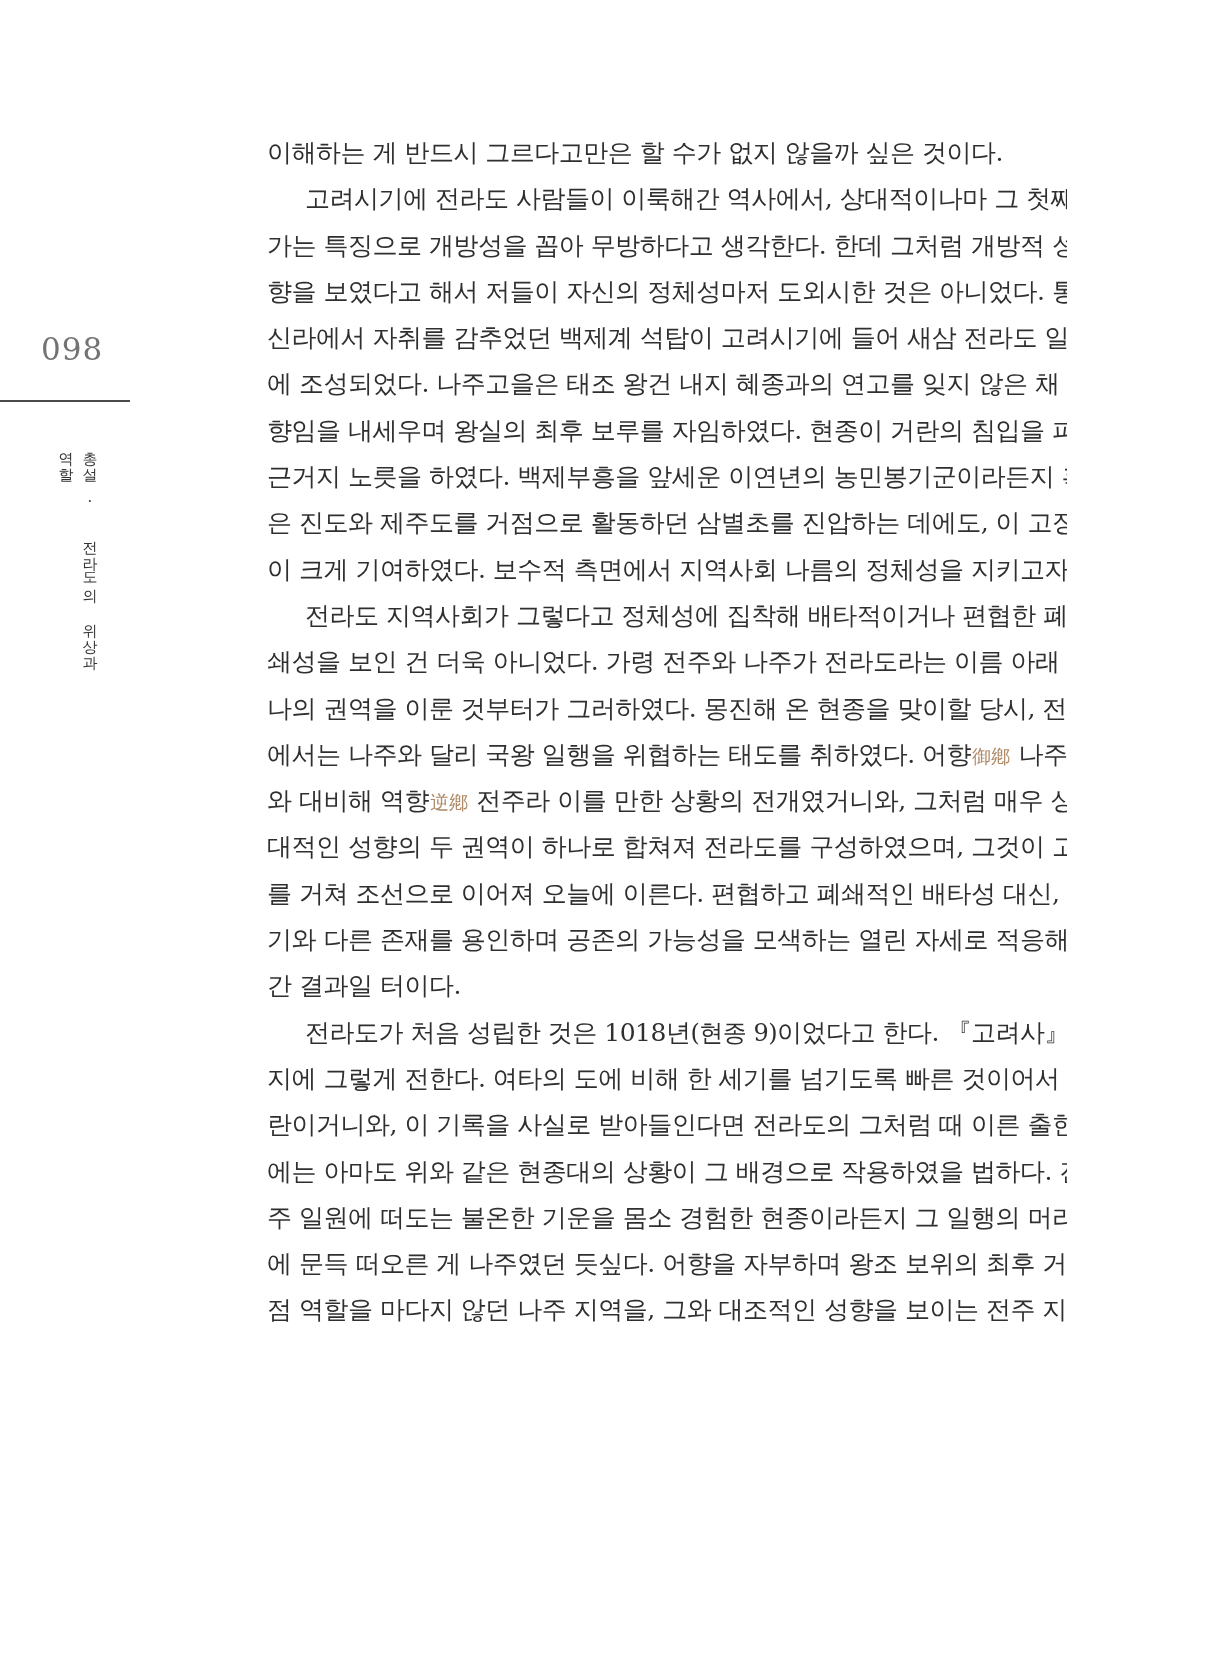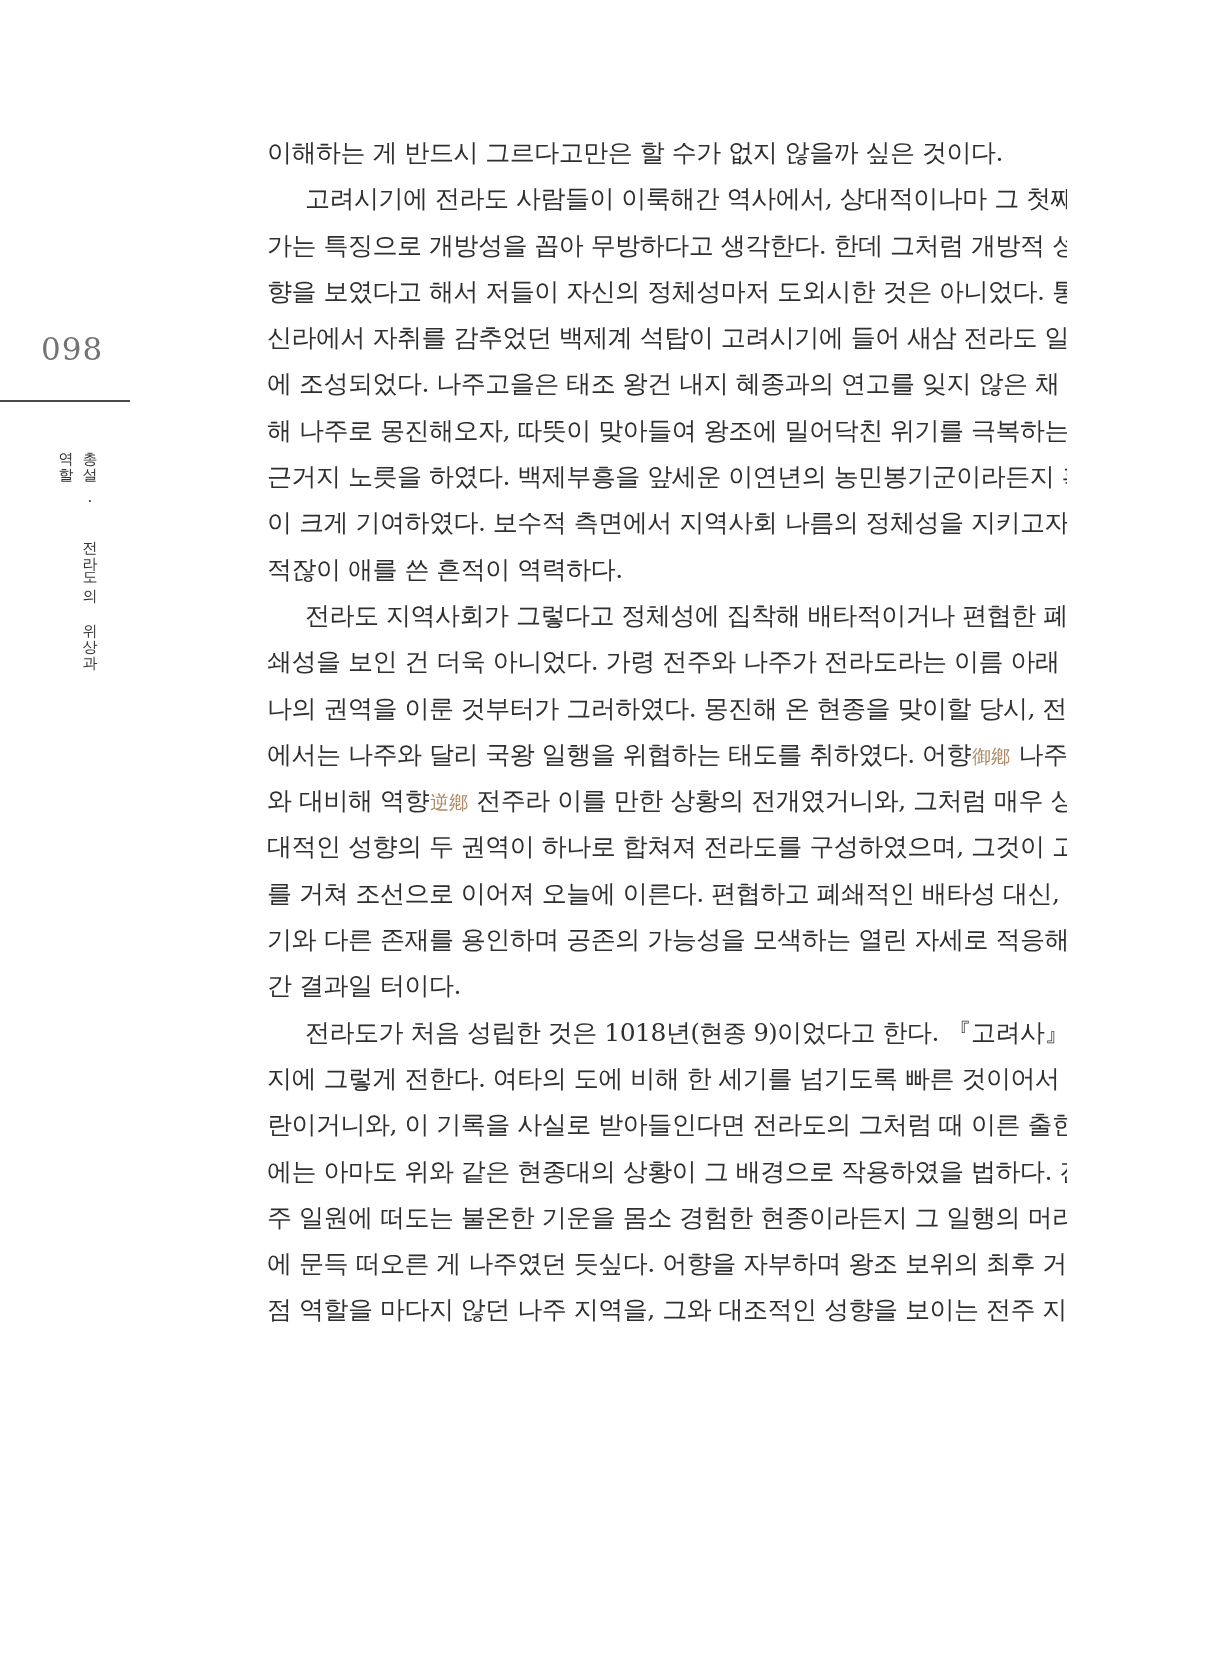--- a/index.html
+++ b/index.html
@@ -50,24 +50,24 @@
 <div class="margin-rule"></div>
 <div class="vertical-title">총설 · 전라도의 위상과 역할</div>
 
 <div class="text-block">
   <div class="line">이해하는 게 반드시 그르다고만은 할 수가 없지 않을까 싶은 것이다.</div>
   <div class="line indent">고려시기에 전라도 사람들이 이룩해간 역사에서, 상대적이나마 그 첫째</div>
   <div class="line">가는 특징으로 개방성을 꼽아 무방하다고 생각한다. 한데 그처럼 개방적 성</div>
   <div class="line">향을 보였다고 해서 저들이 자신의 정체성마저 도외시한 것은 아니었다. 통일</div>
   <div class="line">신라에서 자취를 감추었던 백제계 석탑이 고려시기에 들어 새삼 전라도 일원</div>
   <div class="line">에 조성되었다. 나주고을은 태조 왕건 내지 혜종과의 연고를 잊지 않은 채 어</div>
-  <div class="line">해 나주로 몽진해오자, 따뜻이 맞아들여 왕조에 밀어닥친 위기를 극복하는</div>
+  <div class="line">향임을 내세우며 왕실의 최후 보루를 자임하였다. 현종이 거란의 침입을 피</div>
   <div class="line">근거지 노릇을 하였다. 백제부흥을 앞세운 이연년의 농민봉기군이라든지 혹</div>
+  <div class="line">은 진도와 제주도를 거점으로 활동하던 삼별초를 진압하는 데에도, 이 고장</div>
   <div class="line">이 크게 기여하였다. 보수적 측면에서 지역사회 나름의 정체성을 지키고자</div>
-  <div class="line">적잖이 애를 쓴 흔적이 역력하다.</div>
   <div class="line indent">전라도 지역사회가 그렇다고 정체성에 집착해 배타적이거나 편협한 폐</div>
   <div class="line">쇄성을 보인 건 더욱 아니었다. 가령 전주와 나주가 전라도라는 이름 아래 하</div>
   <div class="line">나의 권역을 이룬 것부터가 그러하였다. 몽진해 온 현종을 맞이할 당시, 전주</div>
   <div class="line"><span>에서는 나주와 달리 국왕 일행을 위협하는 태도를 취하였다. 어향</span><span class="hanja">御鄕</span><span> 나주</span></div>
   <div class="line"><span>와 대비해 역향</span><span class="hanja">逆鄕</span><span> 전주라 이를 만한 상황의 전개였거니와, 그처럼 매우 상</span></div>
   <div class="line">대적인 성향의 두 권역이 하나로 합쳐져 전라도를 구성하였으며, 그것이 고려</div>
   <div class="line">를 거쳐 조선으로 이어져 오늘에 이른다. 편협하고 폐쇄적인 배타성 대신, 자</div>
   <div class="line">기와 다른 존재를 용인하며 공존의 가능성을 모색하는 열린 자세로 적응해</div>
   <div class="line">간 결과일 터이다.</div>
   <div class="line indent"><span>전라도가 처음 성립한 것은 1018년</span><span class="small-note">(현종 9)</span><span>이었다고 한다. 『고려사』 지리</span></div>

